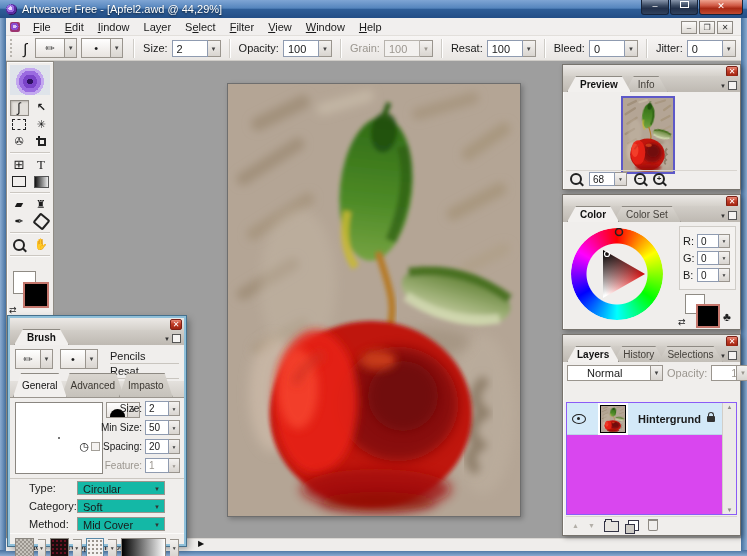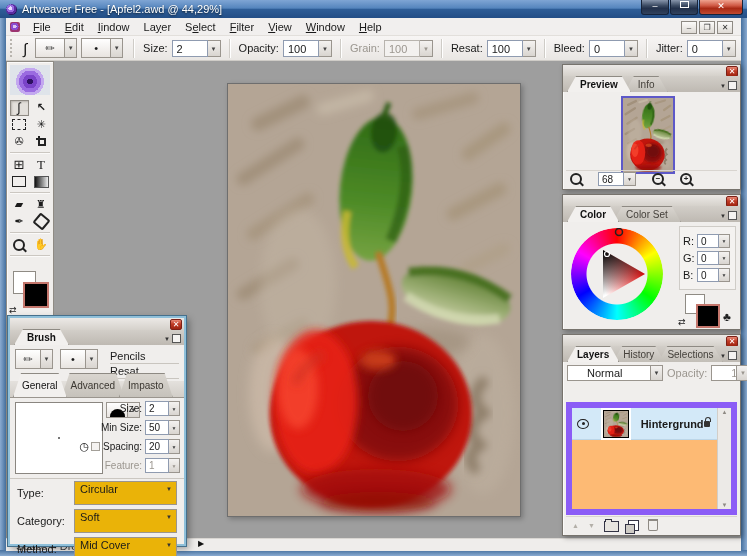--- a/index.html
+++ b/index.html
@@ -101,21 +101,21 @@
   .tab{height:15px;line-height:15px;padding:0 12px;font-size:10px;color:#45413b;
     background:linear-gradient(#d9d5cf,#c2beb7);border:1px solid #8e8a83;border-bottom:none;
     clip-path:polygon(9px 0,calc(100% - 9px) 0,100% 100%,0 100%);margin-right:-6px;}
   .tab.active{background:#f2f0ee;font-weight:bold;color:#111;z-index:2;}
   .p-menu{position:absolute;right:3px;bottom:2px;display:flex;align-items:center;gap:2px;font-size:6px;color:#333;}
   .p-menu .bx{width:7px;height:7px;border:1px solid #555;background:#f5f3f1;}
   .p-body{position:relative;}
   
   .pv-thumb{position:absolute;left:58px;top:4px;width:50px;height:74px;border:2px solid #5d58c8;background:#b4a595;}
   .pv-bar{position:absolute;left:3px;right:3px;bottom:2px;height:16px;border-top:1px solid #d8d4cf;
-    display:flex;align-items:center;gap:16px;padding-left:4px;}
+    display:flex;align-items:center;gap:7px;padding-left:4px;}
   .zoombox{display:flex;}
   .zoombox .box{width:26px;height:14px;border:1px solid #8f9bb0;background:#fff;line-height:13px;padding-left:3px;font-size:10px;box-sizing:border-box;}
   .zoombox .spin{width:12px;height:14px;border:1px solid #9a958e;border-left:none;background:linear-gradient(#f4f2f0,#d9d5d0);
     font-size:5px;line-height:13px;text-align:center;color:#444;box-sizing:border-box;}
   
   .wheel{position:absolute;left:8px;top:6px;width:92px;height:92px;border-radius:50%;
     background:conic-gradient(#f00,#ff0 60deg,#0f0 125deg,#0ff 180deg,#00f 240deg,#f0f 300deg,#f00);
     -webkit-mask:radial-gradient(circle,transparent 0 30px,#000 31px 46px);
     mask:radial-gradient(circle,transparent 0 30px,#000 31px 46px);}
   .wheel-overlay{position:absolute;left:8px;top:6px;width:92px;height:92px;}
@@ -131,21 +131,21 @@
   .c-org{position:absolute;left:160px;top:88px;font-size:12px;color:#222;}
   
   .l-row1{display:flex;align-items:center;padding:3px 4px 1px 4px;gap:4px;}
   .combo{display:flex;}
   .combo .face{height:16px;border:1px solid #9a958e;background:#fff;line-height:15px;padding-left:19px;box-sizing:border-box;}
   .combo .dd{width:12px;height:16px;border:1px solid #9a958e;border-left:none;background:linear-gradient(#f4f2f0,#d9d5d0);
     font-size:6px;line-height:15px;text-align:center;color:#444;box-sizing:border-box;}
   .l-row2{display:flex;align-items:center;gap:4px;padding:2px 4px;color:#9b968f;}
   .cb{width:9px;height:9px;border:1px solid #a39f98;background:#f5f3f1;font-size:7px;line-height:8px;text-align:center;color:#8e8a84;box-sizing:border-box;}
   .cbx{width:9px;height:9px;border:1px solid #8e8a84;font-size:5px;line-height:8px;text-align:center;color:#8e8a84;box-sizing:border-box;}
-  .l-list{position:absolute;left:3px;right:3px;top:40px;bottom:20px;background:#fdba74;border:6px solid #8b5cf6;}
+  .l-list{position:absolute;left:3px;right:3px;top:40px;bottom:20px;background:#d946ef;border:1px solid #8b5cf6;}
   .l-scroll{position:absolute;right:0;top:0;bottom:0;width:13px;background:#eceae7;border-left:1px solid #d2cec8;
     font-size:6px;color:#8e8a84;}
   .l-scroll .sa{position:absolute;left:0;width:13px;text-align:center;}
   .layerrow{position:absolute;left:0;right:13px;top:0;height:31px;background:#d3e9f8;border-bottom:1px solid #bcd6e8;
     display:flex;align-items:center;}
   .lthumb{width:24px;height:26px;border:1px solid #000;outline:2px solid #fff;margin-left:14px;background:#b4a595;}
   .lname{margin-left:12px;font-weight:bold;}
   .l-bottom{position:absolute;left:3px;right:3px;bottom:2px;height:16px;border-top:1px solid #d8d4cf;
     display:flex;align-items:center;gap:9px;padding-left:6px;}
   .gray-ar{color:#b3afa8;font-size:7px;}
@@ -164,23 +164,23 @@
   .tab2.active{background:#f2f0ee;color:#111;z-index:2;}
   .dlg-body{position:relative;height:80px;border-bottom:1px solid #cbc7c1;}
   .bpreview{position:absolute;left:5px;top:4px;width:86px;height:70px;background:#fff;border:1px solid #8a8680;}
   .bpreview:after{content:"";position:absolute;left:42px;top:34px;width:2px;height:2px;background:#777;}
   .dome{width:15px;height:8px;background:#000;border-radius:15px 15px 0 0;}
   .brow{position:absolute;display:flex;align-items:center;}
   .brow .lbl{width:46px;text-align:right;margin-right:3px;font-size:10px;}
   .brow .box{width:24px;height:15px;border:1px solid #8f9bb0;background:#fff;line-height:14px;padding-left:3px;font-size:10px;box-sizing:border-box;}
   .brow .spin{width:11px;height:15px;border:1px solid #9a958e;border-left:none;background:linear-gradient(#f4f2f0,#d9d5d0);
     font-size:5px;line-height:14px;text-align:center;color:#444;box-sizing:border-box;}
-  .srow{display:flex;align-items:center;padding:2px 7px;gap:9px;}
+  .srow{display:flex;align-items:center;padding:2px 19px;}
   .srow .lbl{width:48px;}
-  .srow .sel{flex:1;height:24px;border:1px solid #9a958e;background:#eab308;line-height:14px;padding-left:5px;position:relative;box-sizing:border-box;}
+  .srow .sel{flex:1;height:14px;border:1px solid #9a958e;background:#14b8a6;line-height:14px;padding-left:5px;position:relative;box-sizing:border-box;}
   .srow .sel .ar{position:absolute;right:4px;top:0;font-size:6px;line-height:14px;color:#333;}
   .dlg-swatches{display:flex;align-items:center;gap:4px;padding:4px 5px;border-top:1px solid #fbfaf9;}
   .dsw{width:20px;height:18px;border:1px solid #8a8680;}
   .dsw1{background:repeating-conic-gradient(#9a958e 0 25%,#c6c2bb 0 50%) 0 0/4px 4px;}
   .dsw2{background:#1a0d0d;background-image:radial-gradient(#612 1px,transparent 1px);background-size:4px 4px;}
   .dsw3{background:#f4f2f0;background-image:radial-gradient(#9a958e 1px,transparent 1px);background-size:4px 4px;border:1px solid #5a8aa8;}
   .dsw4{width:52px;background:linear-gradient(90deg,#000,#fff);}
   .dsp{width:10px;height:18px;border:1px solid #9a958e;border-left:none;background:linear-gradient(#f4f2f0,#d9d5d0);
     font-size:5px;line-height:17px;text-align:center;color:#444;box-sizing:border-box;}
   

